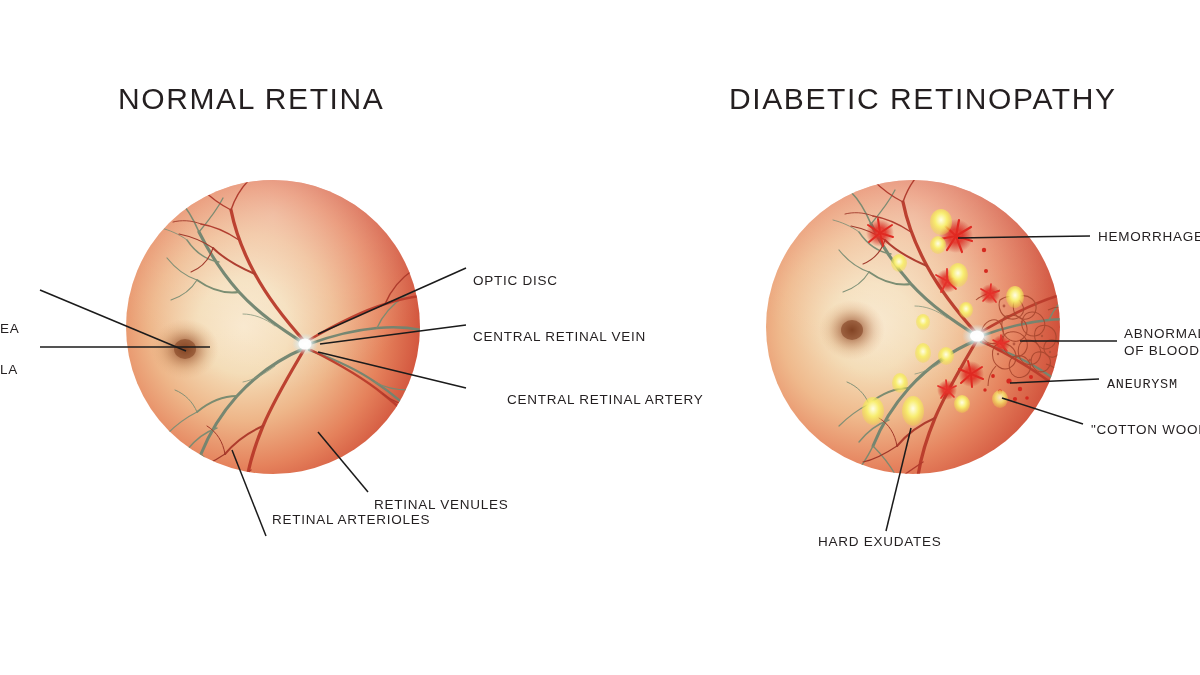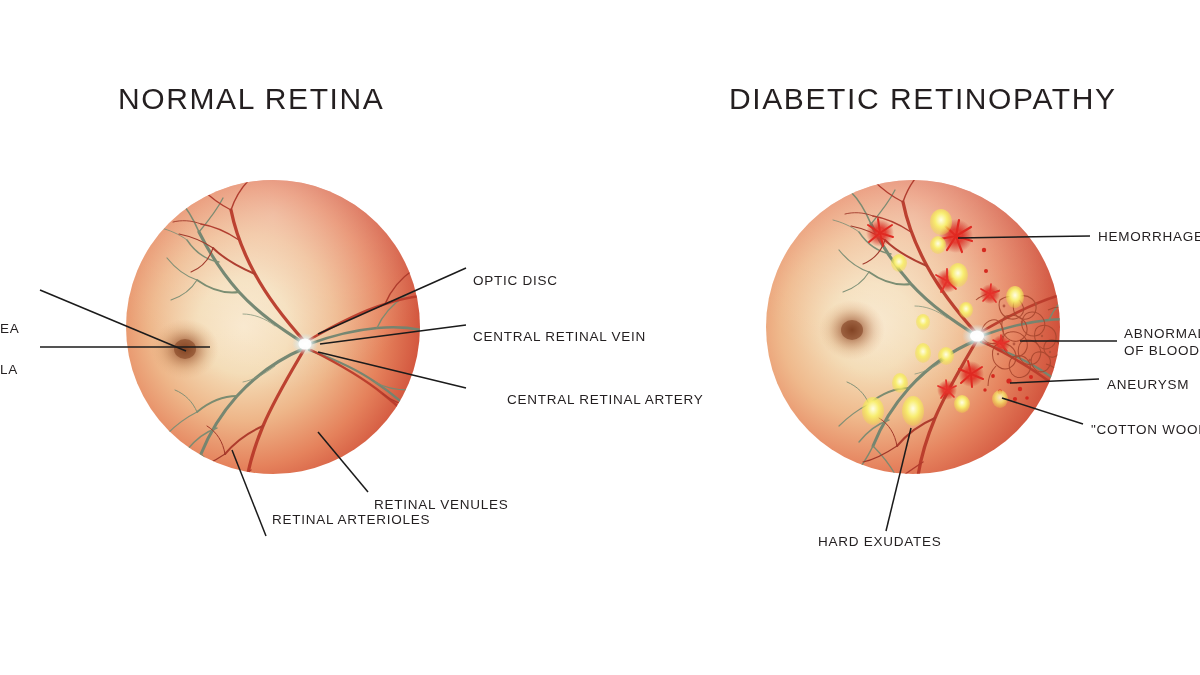--- a/index.html
+++ b/index.html
@@ -362,17 +362,17 @@
   <div class="callout" style="left:0px;   top:338px;margin-top:24px;">LA</div>
   <div class="callout" style="left:473px; top:273px;">OPTIC DISC</div>
   <div class="callout" style="left:473px; top:329px;">CENTRAL RETINAL VEIN</div>
   <div class="callout" style="left:473px; top:392px;margin-left:34px;">CENTRAL RETINAL ARTERY</div>
   <div class="callout" style="left:374px; top:497px;">RETINAL VENULES</div>
   <div class="callout" style="left:272px; top:512px;">RETINAL ARTERIOLES</div>
 
   <div class="callout" style="left:1098px; top:229px;">HEMORRHAGE</div>
   <div class="callout" style="left:1124px; top:326px;">ABNORMAL G</div>
   <div class="callout" style="left:1124px; top:343px;">OF BLOOD VE</div>
-  <div class="callout" style="left:1107px; top:377px;">ANEURYSM</div>
+  <div class="callout" style="left:1107px; top:377px;font-family:Liberation Mono, monospace;">ANEURYSM</div>
   <div class="callout" style="left:1091px; top:422px;">"COTTON WOOL"</div>
   <div class="callout" style="left:818px;  top:534px;text-align:center;">HARD EXUDATES</div>
 
 </div>
 
 </body></html>

